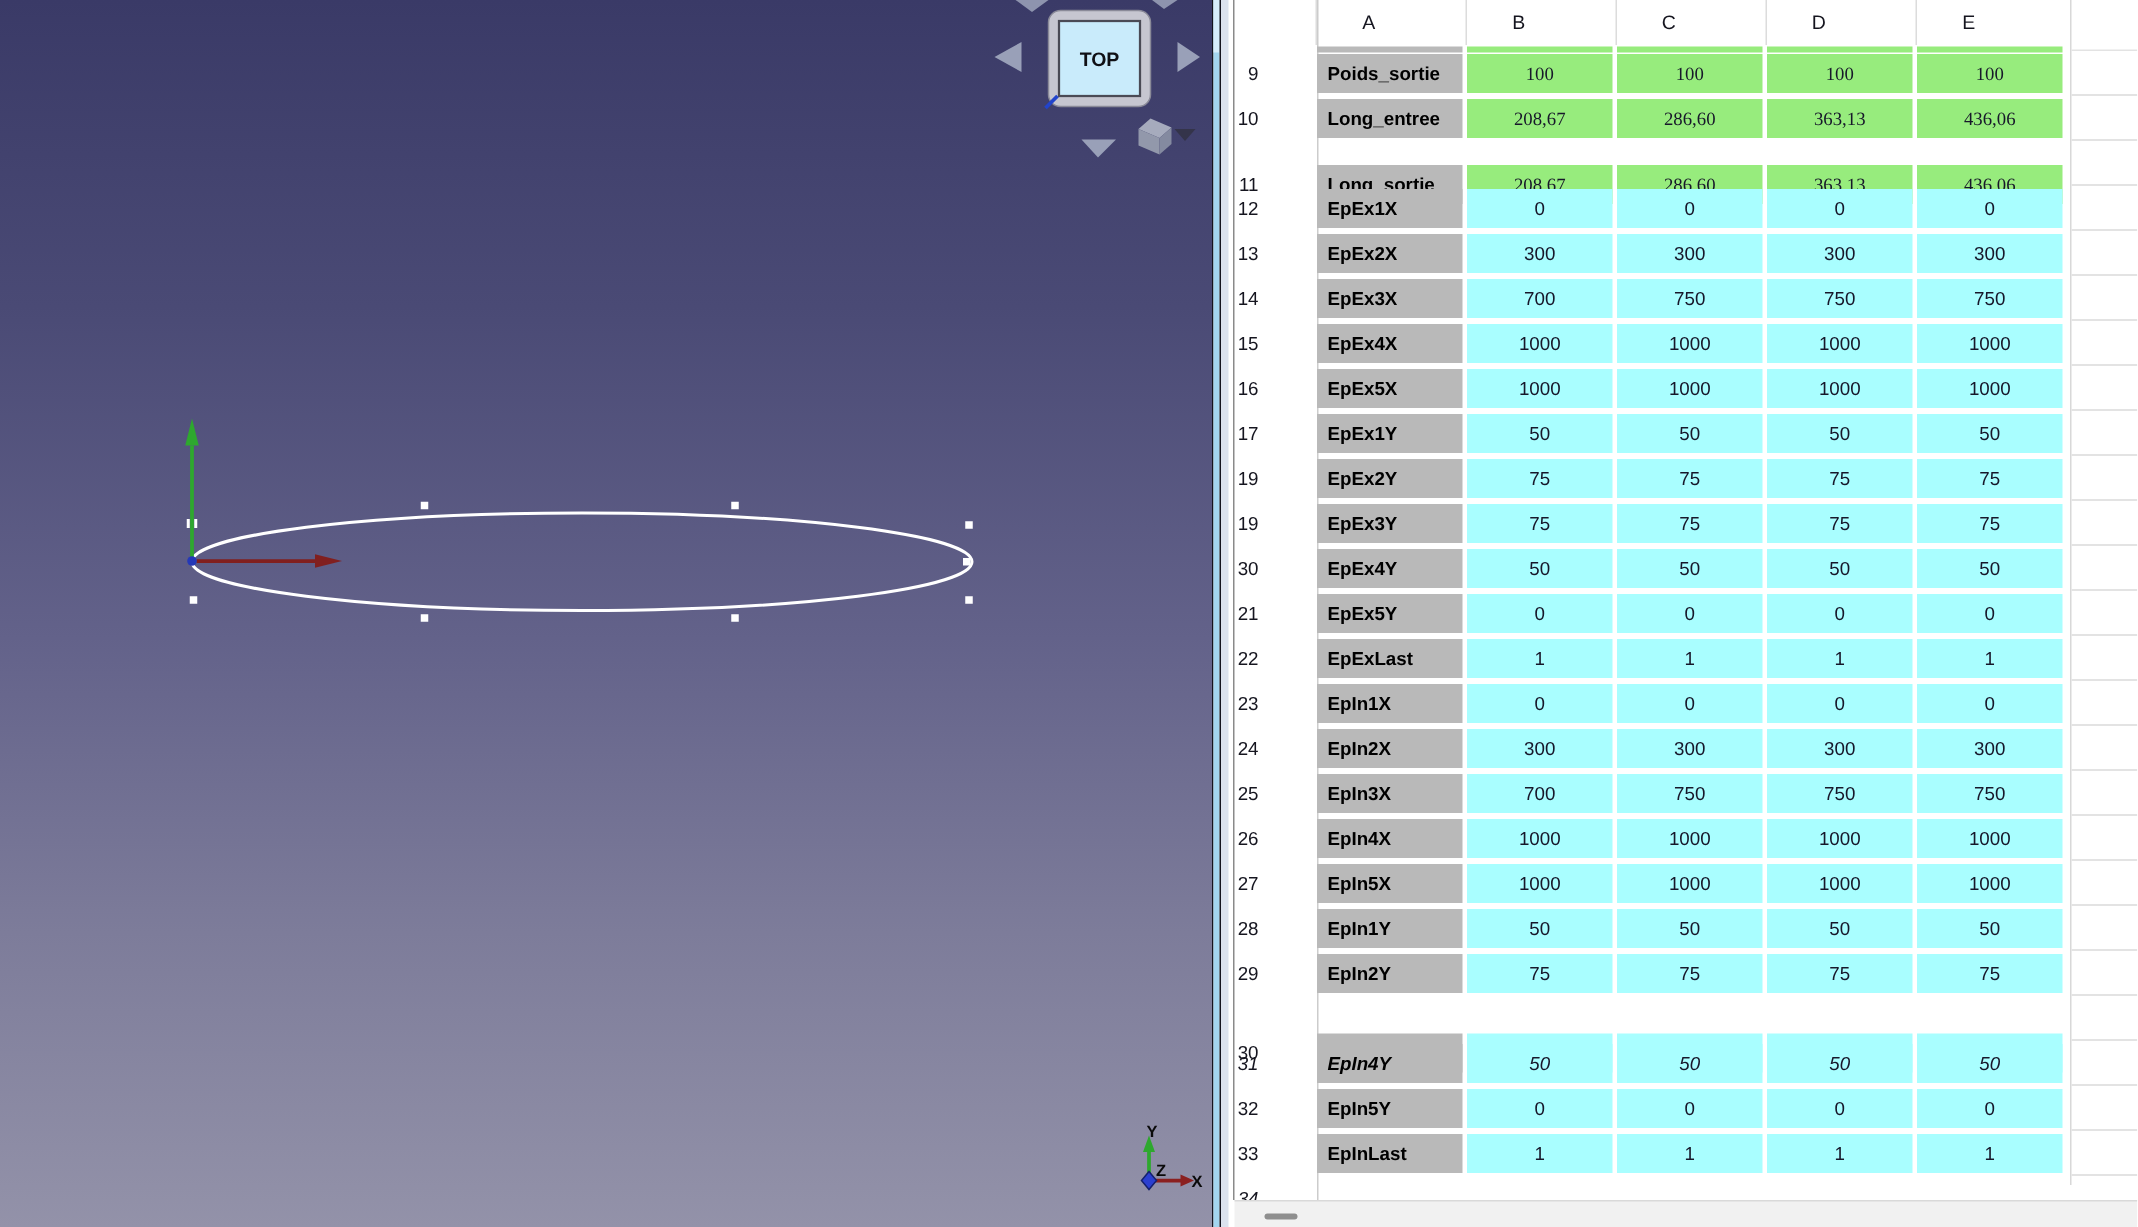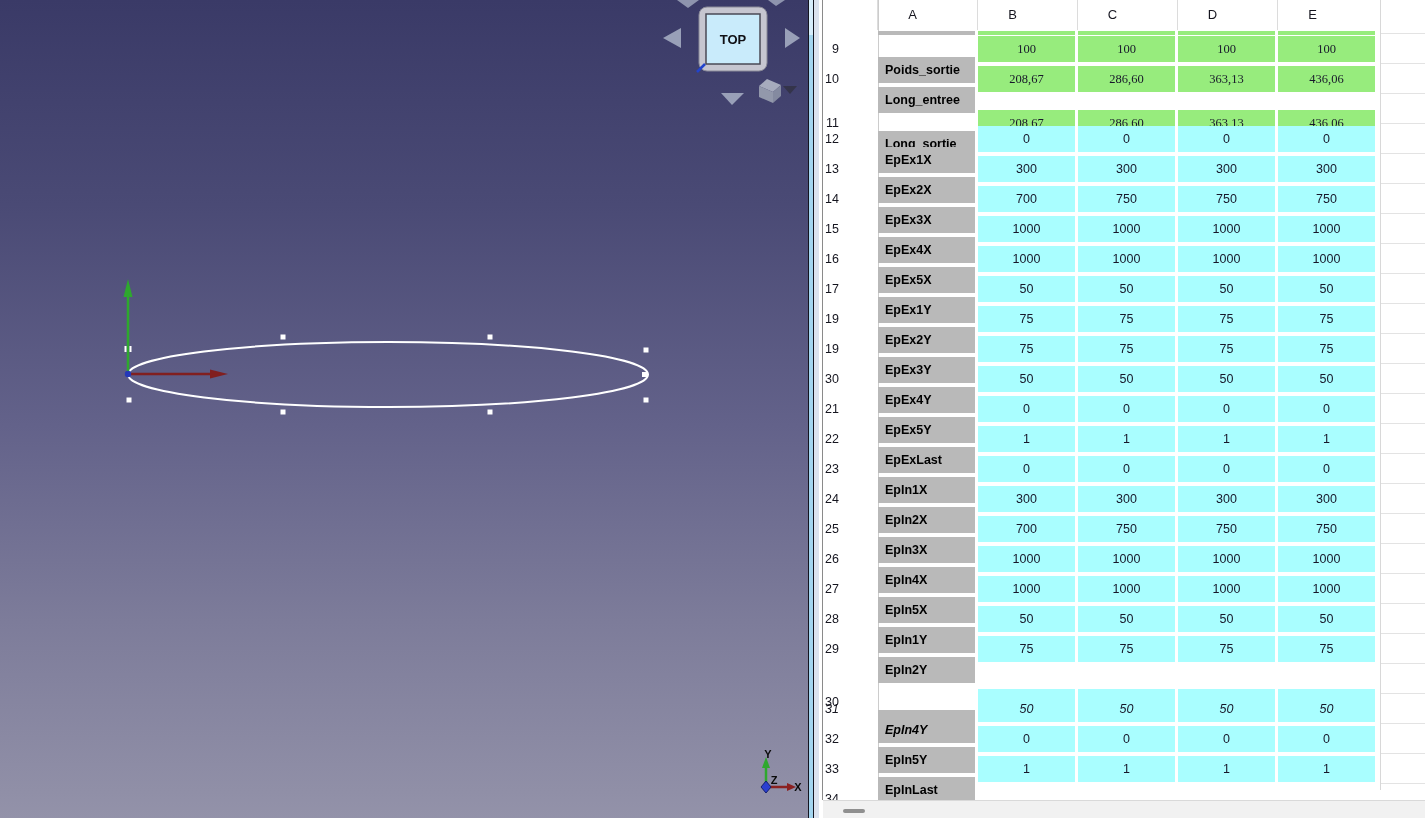--- a/index.html
+++ b/index.html
@@ -24,31 +24,31 @@
   .gutterline{position:absolute;left:3px;top:0;width:1px;height:800px;background:#8a8a8a;}
   .colAline{position:absolute;left:59px;top:0;width:1px;height:800px;background:#cccccc;}
   .hcell{position:absolute;top:0;height:30px;width:97px;line-height:30px;text-align:center;
          font-size:13px;color:#15151f;transform:translateX(-14px);}
   .hsep{position:absolute;top:0;width:1px;height:30px;background:#dcdcdc;}
   .row{position:absolute;left:0;width:606px;height:26px;}
   .rnum{position:absolute;left:5px;top:0;width:15px;height:26px;line-height:26px;
         text-align:right;font-size:12.5px;color:#15151f;}
   .cell{position:absolute;top:0;height:26px;line-height:26px;font-size:12.5px;color:#17172a;}
   .rlabel{left:59px;width:97px;background:var(--cell-gray);font-weight:bold;color:#000;
-          padding-left:7px;box-sizing:border-box;margin-top:21px;}
+          padding-left:7px;box-sizing:border-box;}
   .val{width:97px;text-align:center;}
   .green{background:var(--cell-green);font-family:Liberation Serif, serif;}
   .cyan{background:var(--cell-cyan);}
   .gray{background:var(--cell-gray);}
   .sliver{position:absolute;top:31px;height:4px;width:97px;}
   .fline-v{position:absolute;left:561px;top:0;width:1px;height:790px;background:#d8d8d8;}
   .f-grid{position:absolute;left:562px;top:33px;width:44px;height:760px;
      background:repeating-linear-gradient(to bottom,#e3e3e3 0 1px,transparent 1px 30px);}
   .row34num{position:absolute;left:5px;top:786px;width:15px;height:26px;line-height:26px;
-     text-align:right;font-size:12.5px;color:#15151f;z-index:1;}
+     text-align:right;font-size:12.5px;color:#15151f;z-index:1;font-style:italic;}
   .hscroll{position:absolute;left:4px;top:800px;width:602px;height:18px;background:#f1f1f1;
      border-top:1px solid #d9d9d9;z-index:5;}
   .hthumb{position:absolute;left:20px;top:8px;width:22px;height:4px;background:#8f8f8f;border-radius:2px;}
 </style>
 </head>
 <body>
 
 <div class="app">
 
   <div class="viewport">

